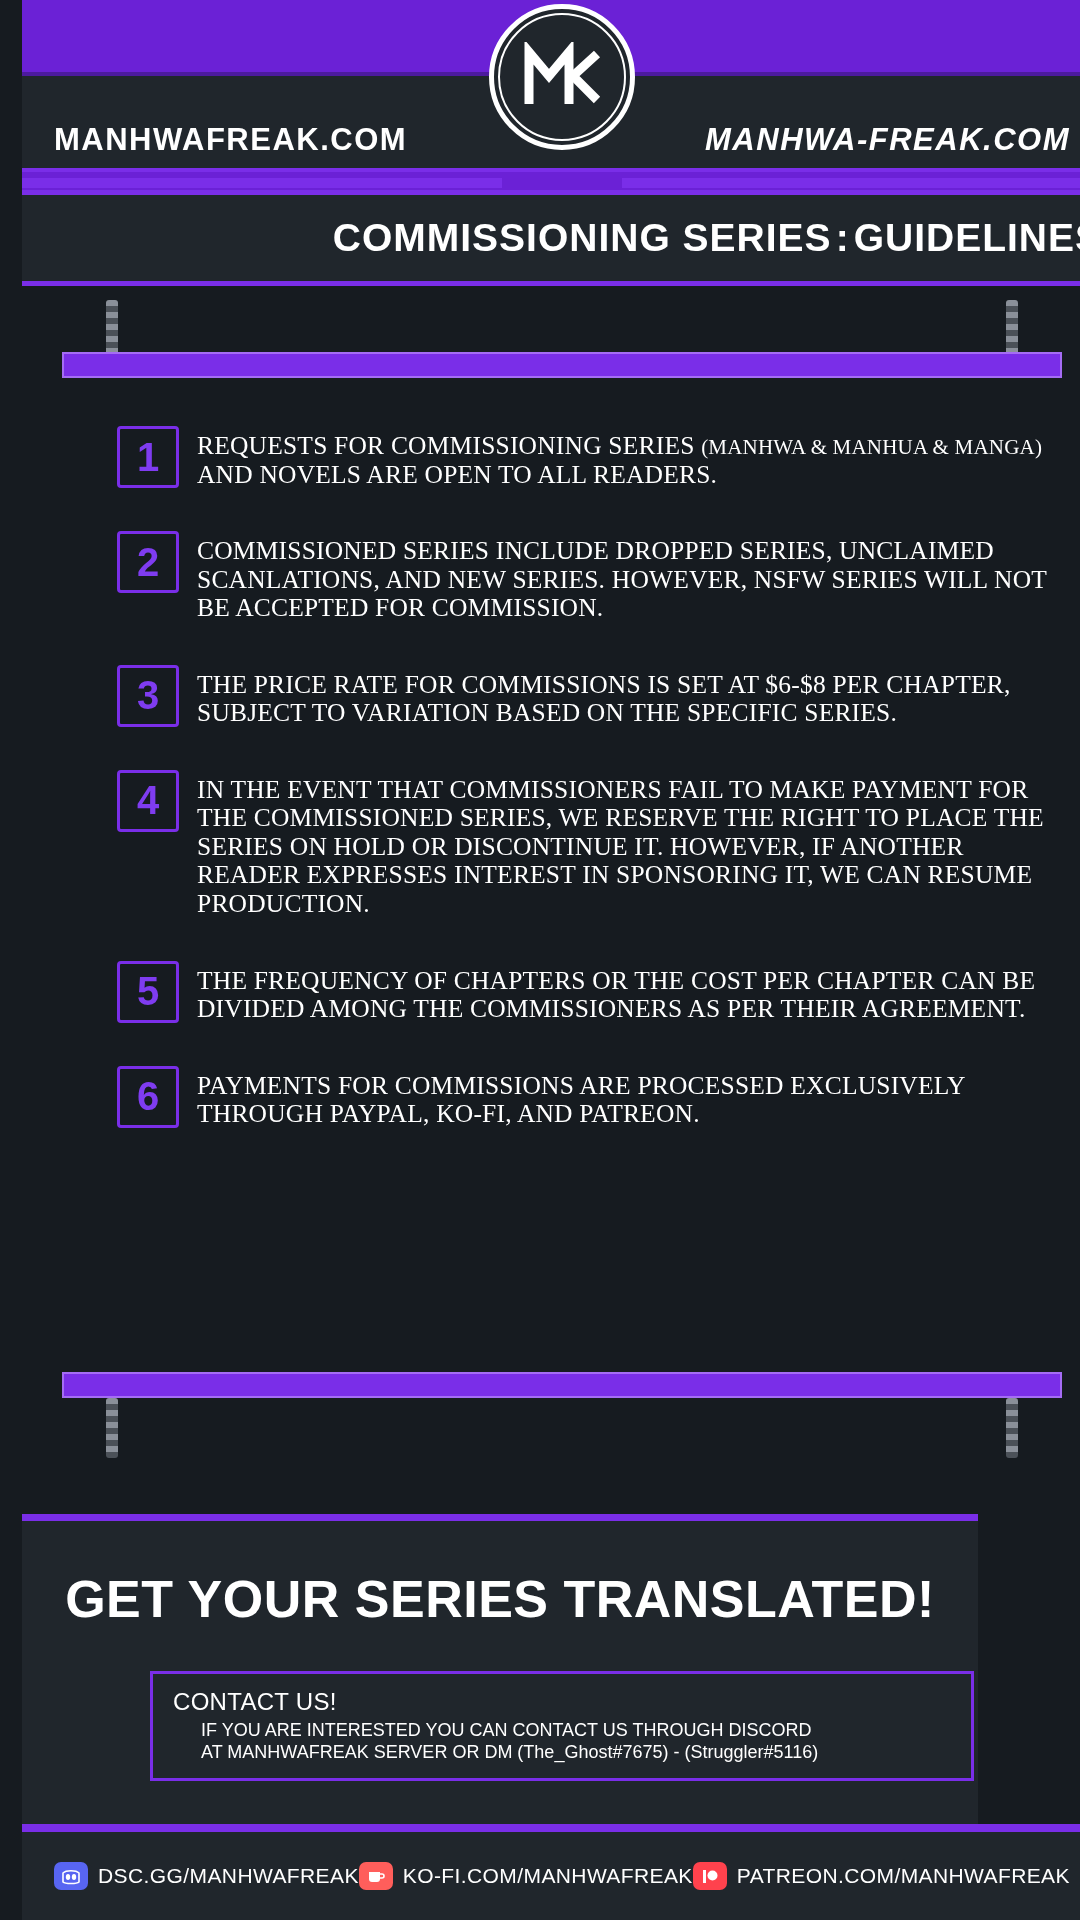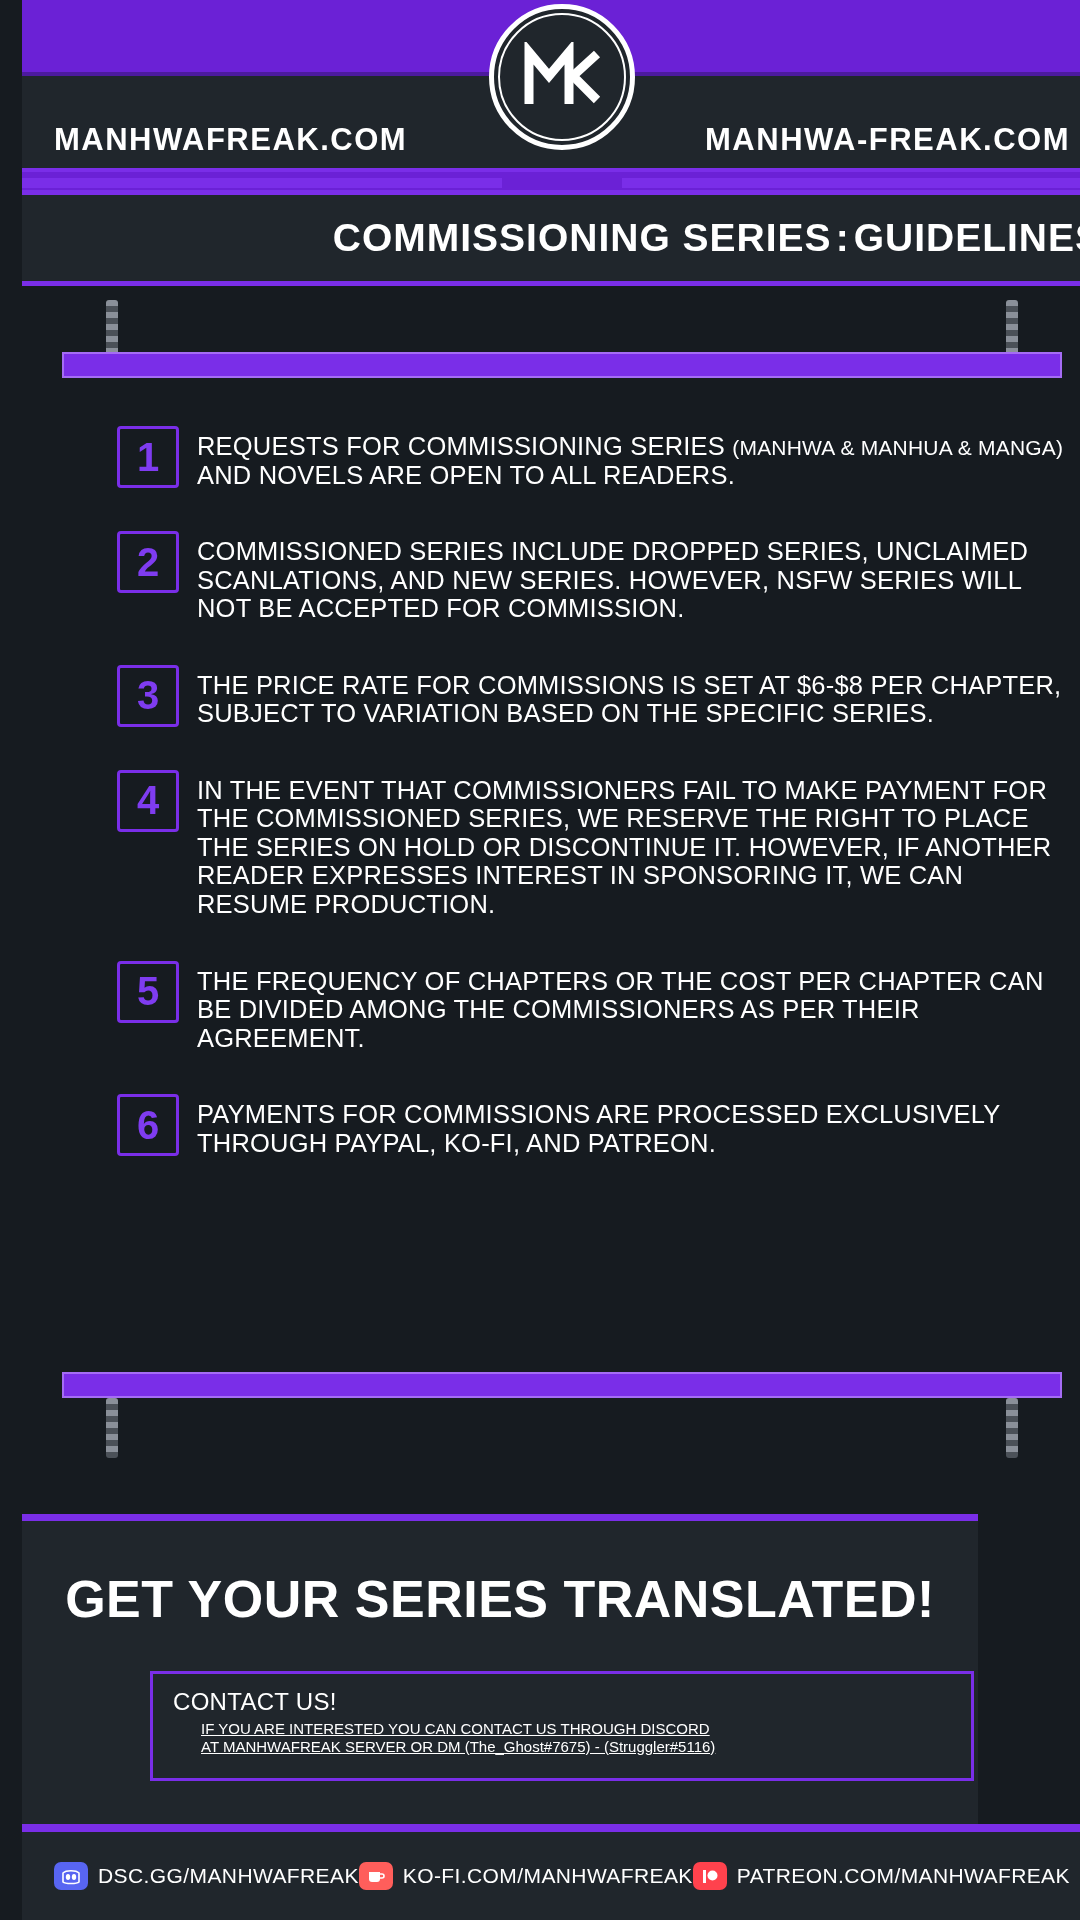--- a/index.html
+++ b/index.html
@@ -37,21 +37,21 @@
   .site-left, .site-right {
     position: absolute;
     top: 122px;
     color: #ffffff;
     font-size: 31px;
     letter-spacing: 1.5px;
     font-weight: bold;
     font-family: "Liberation Sans", sans-serif;
   }
   .site-left { left: 32px; }
-  .site-right { right: 32px; }
+  .site-right { right: 32px; font-style: italic; }
   .banner-underline-l {
     position: absolute; left: 0; top: 178px;
     width: 480px; height: 10px; background: #7a2ee8;
   }
   .banner-underline-r {
     position: absolute; right: 0; top: 178px;
     width: 480px; height: 10px; background: #7a2ee8;
   }
   .logo-wrap {
     position: absolute;
@@ -139,20 +139,21 @@
     margin-right: 18px;
     background: transparent;
   }
   .item-text {
     color: #ffffff;
     font-size: 25.5px;
     line-height: 1.12;
     letter-spacing: 0.2px;
     padding-top: 6px;
     max-width: 872px;
+    font-family: Liberation Serif, serif;
   }
   .item-text .small {
     font-size: 21px;
   }
 
   
   .cta-area {
     position: relative;
     width: 956px;
     height: 310px;
@@ -176,24 +177,23 @@
     padding: 14px 20px;
   }
   .contact-title {
     color: #ffffff;
     font-size: 24px;
     letter-spacing: 0.3px;
     margin-bottom: 4px;
   }
   .contact-line {
     color: #ffffff;
-    font-size: 15px;
+    font-size: 18px;
     line-height: 1.2;
     padding-left: 28px;
-    text-decoration: underline;
   }
 
   
   .bottom-bar {
     position: relative;
     width: 1080px;
     height: 96px;
     background: #20262c;
     border-top: 8px solid #7a2ee8;
     display: flex;

